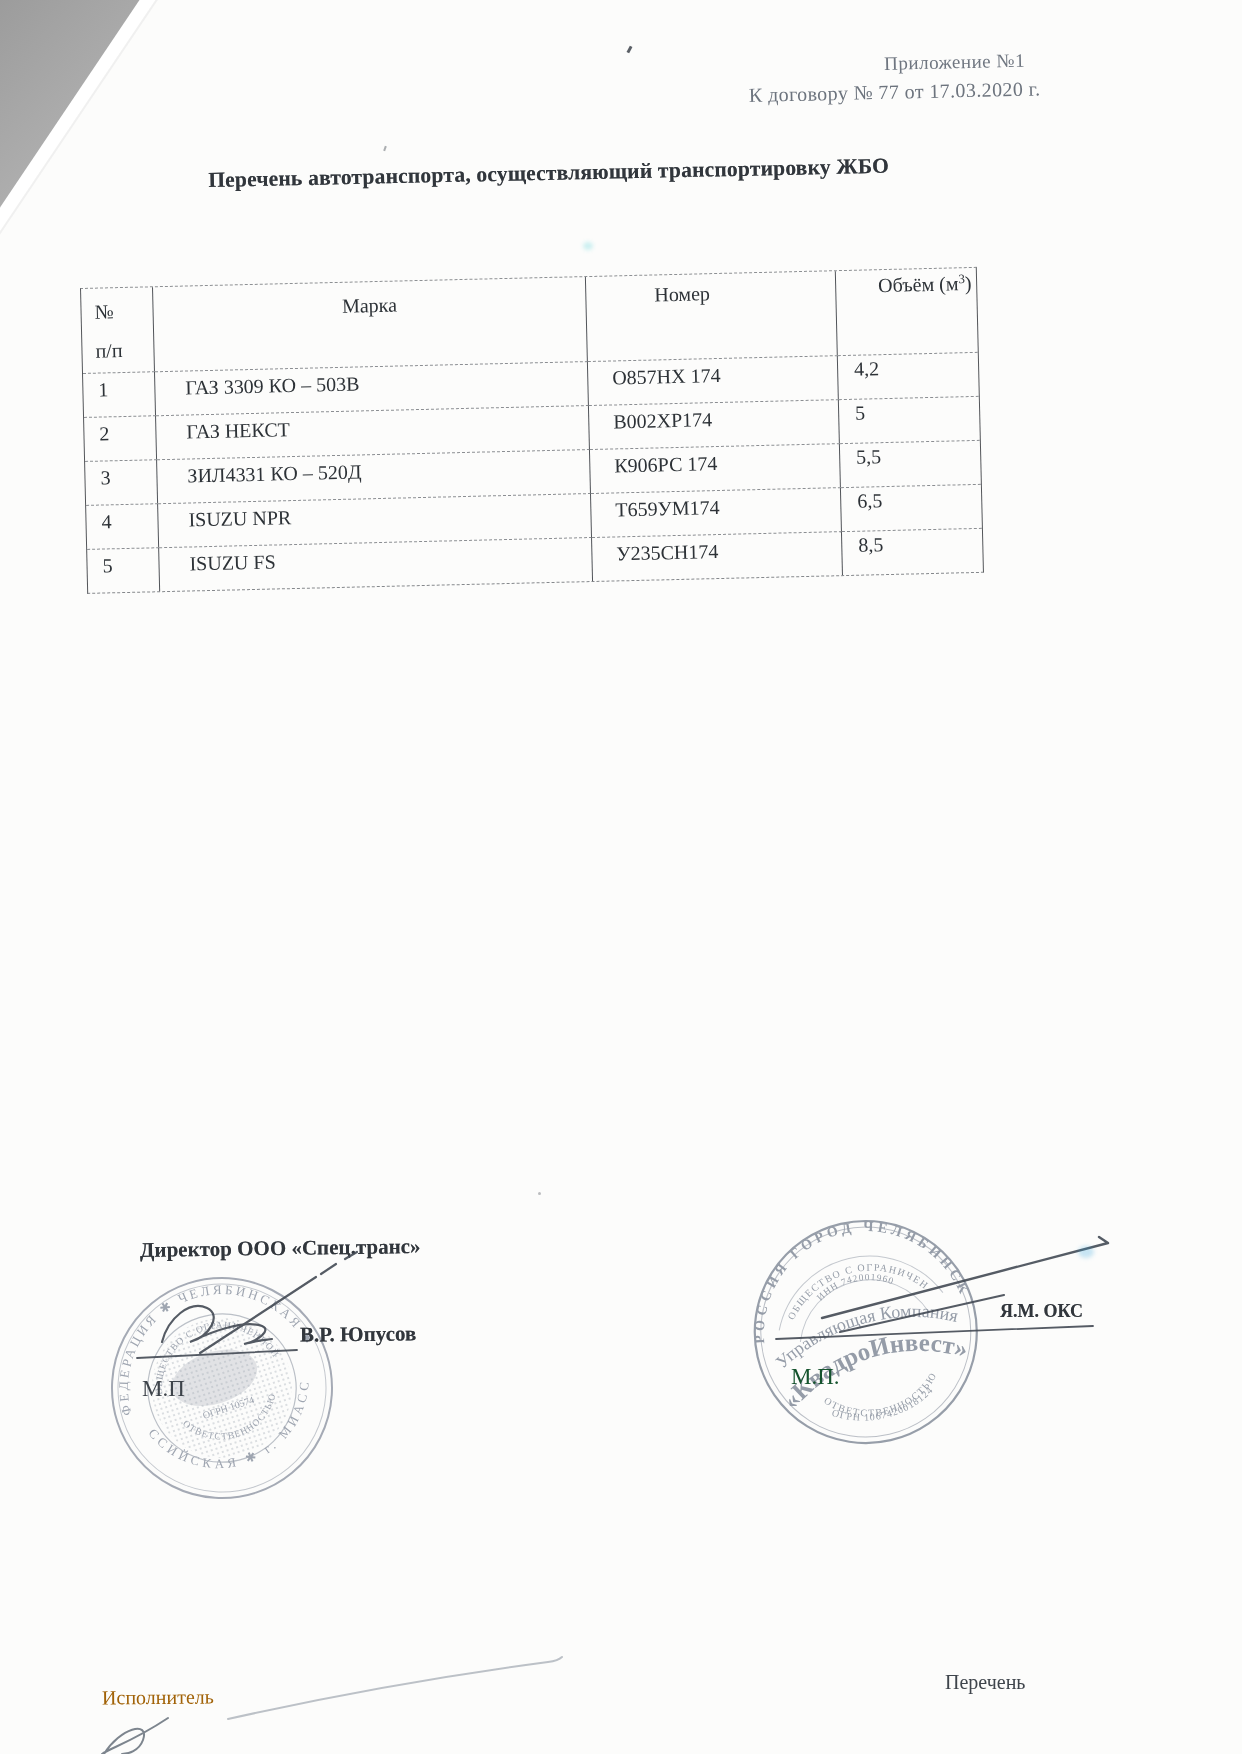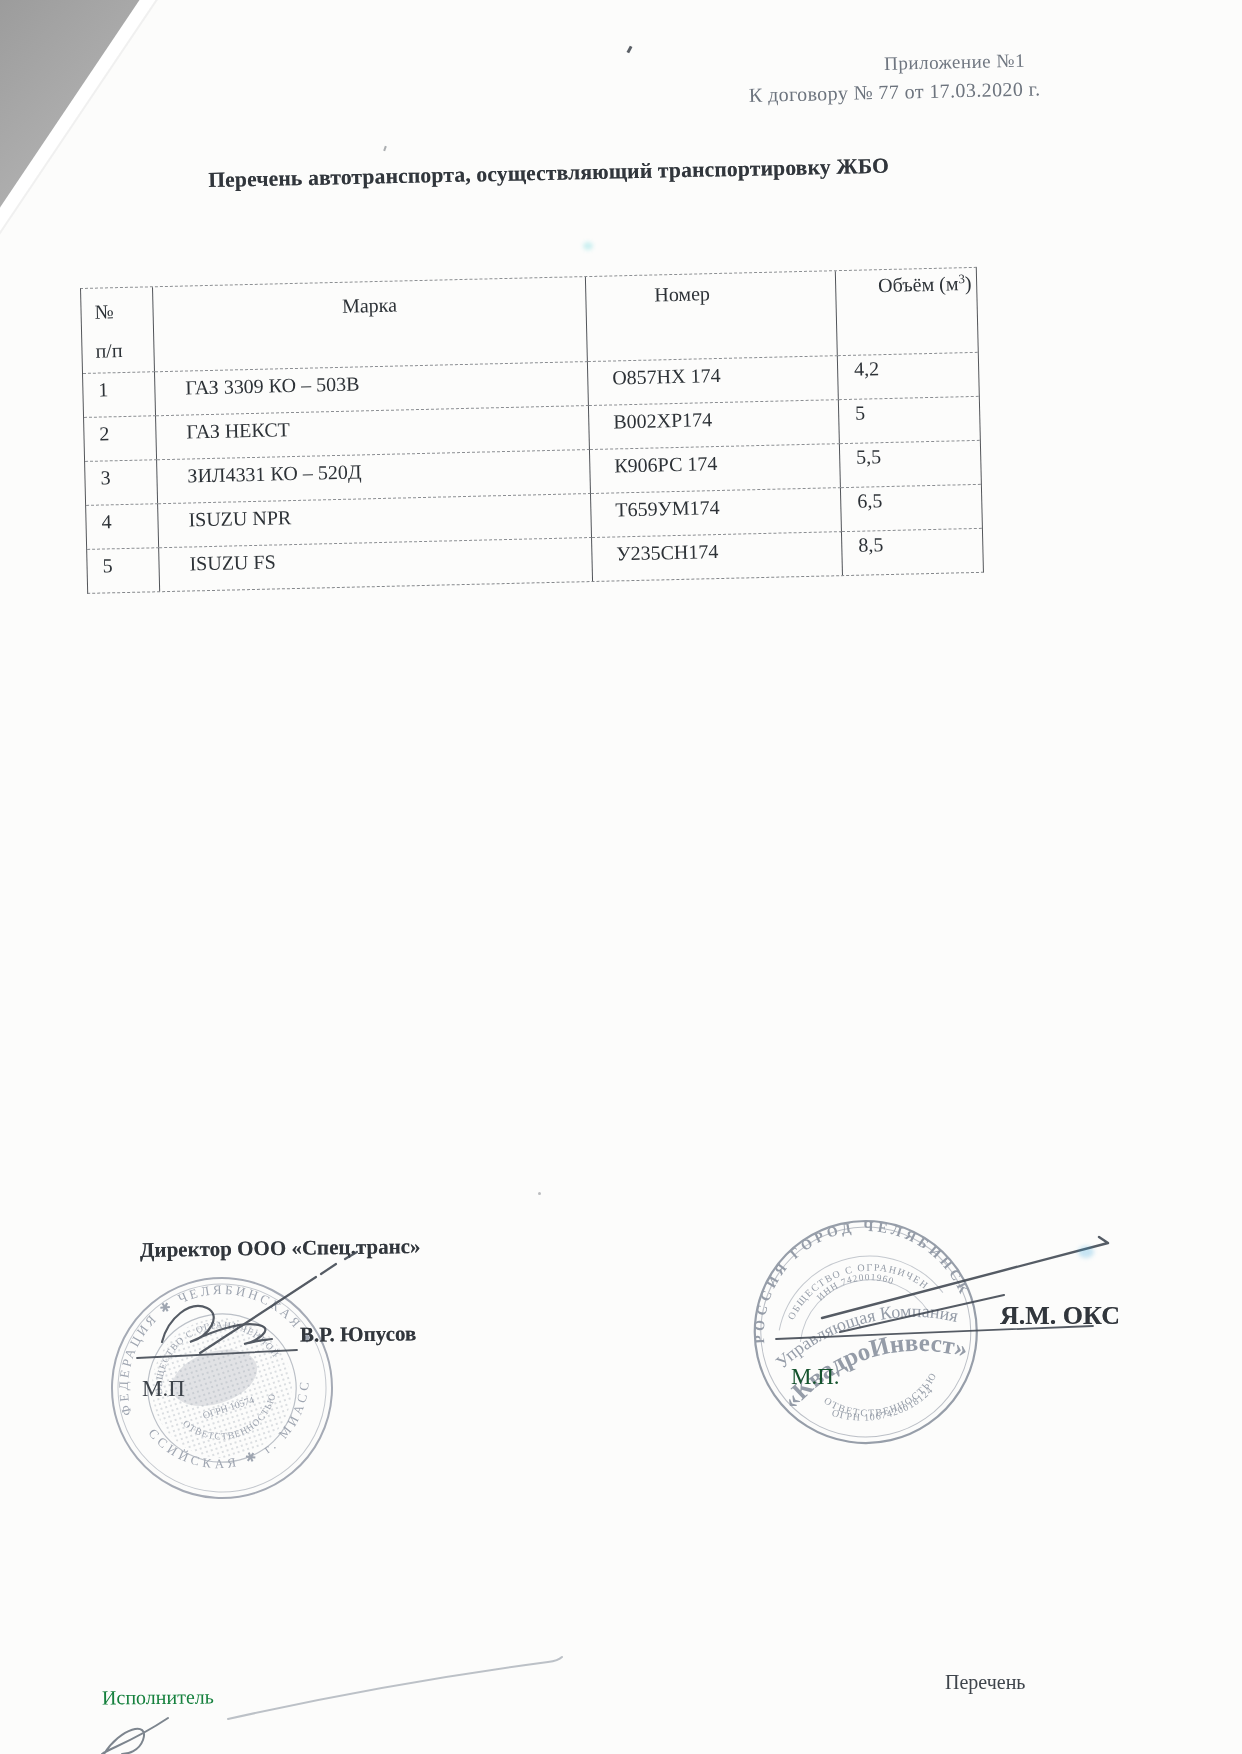--- a/index.html
+++ b/index.html
@@ -41,23 +41,23 @@
   .hdr-no{flex-direction:column; justify-content:space-between; padding:12px 0 10px 13px;}
   .hdr-brand{justify-content:center; padding-top:12px;}
   .hdr-num{padding-left:68px; padding-top:8px;}
   .hdr-vol{padding-left:42px; padding-top:4px;}
   .hdr sup{font-size:13px;}
   
   .sig-bold{font-weight:700; color:#31363c; text-shadow:0 0 .5px rgba(20,25,30,.45);}
   #director-title{left:140px; top:1236px; font-size:21px; transform:rotate(-.8deg);}
   #director-name{left:300px; top:1322px; font-size:21px; transform:rotate(-.6deg);}
   #seal-mark-left{left:142px; top:1376px; font-size:23px; color:#3e444b;}
-  #right-name{left:1000px; top:1301px; font-size:26px;}
+  #right-name{left:1000px; top:1301px; font-size:18px;}
   #seal-mark-right{left:791px; top:1364px; font-size:23px; color:#14532d;}
-  #executor-label{left:102px; top:1686px; font-size:20px; color:#15803d; transform:rotate(-.5deg);}
+  #executor-label{left:102px; top:1686px; font-size:20px; color:#a16207; transform:rotate(-.5deg);}
   #customer-label{left:945px; top:1671px; font-size:20px; color:#3f454c;}
   
   .stamp{opacity:.82;}
   .stamp text{font-family:"Liberation Serif","DejaVu Serif",serif;}
   
   .smudge{border-radius:50%; filter:blur(2px);}
   .speck{background:#5a5f66;}
 </style>
 </head>
 <body>

